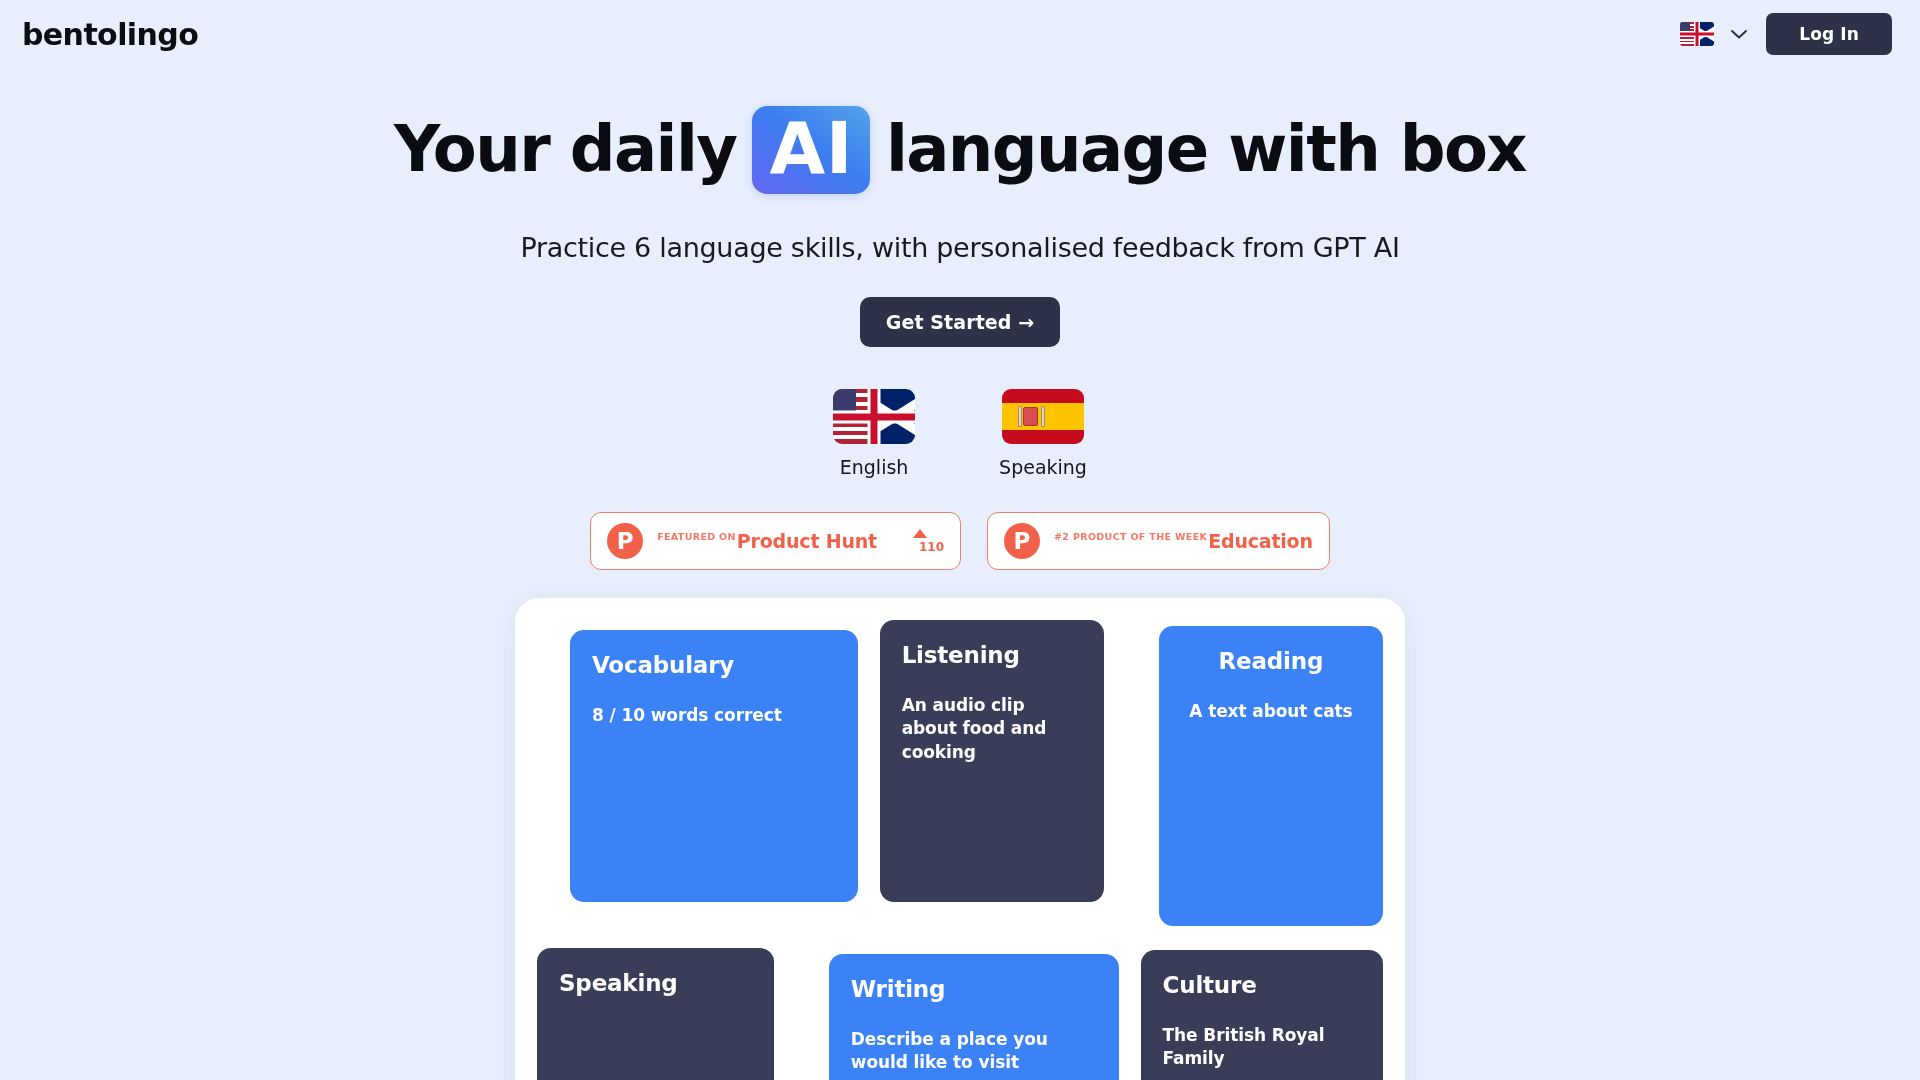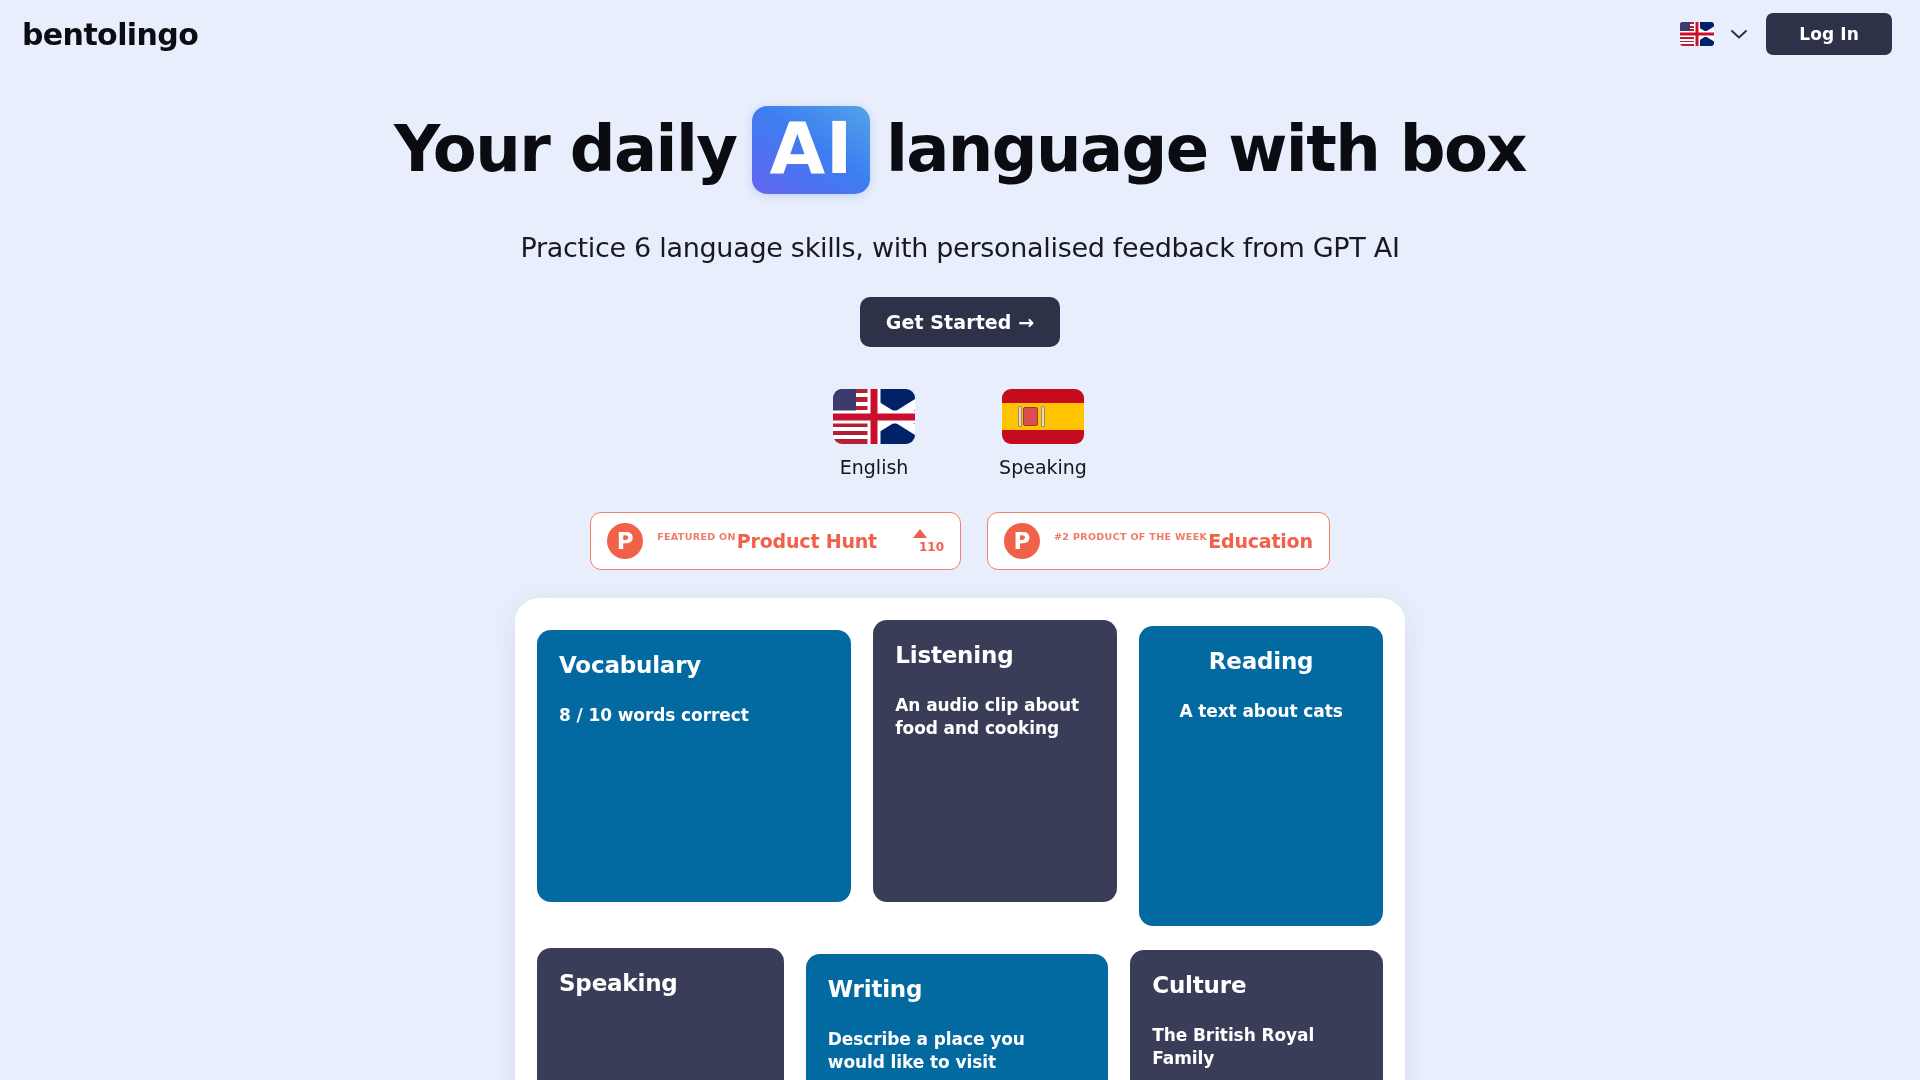--- a/index.html
+++ b/index.html
@@ -291,21 +291,21 @@
 
   .card {
     border-radius: 14px;
     padding: 22px 22px 0 22px;
     color: #ffffff;
     cursor: pointer;
     overflow: hidden;
     display: flex;
     flex-direction: column;
   }
-  .card.orange { background: #0369a1; }
+  .card.orange { background: #3b82f6; margin-left: 33px; }
   .card.dark   { background: #393d57; }
 
   .card-title {
     font-size: 23px;
     font-weight: 700;
     letter-spacing: -0.2px;
     margin-bottom: 26px;
   }
   .card-desc {
     font-size: 17px;

